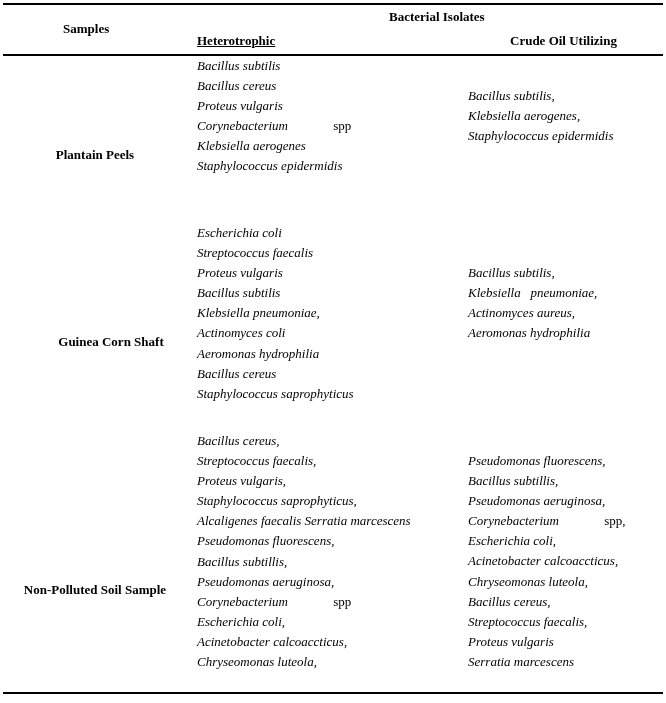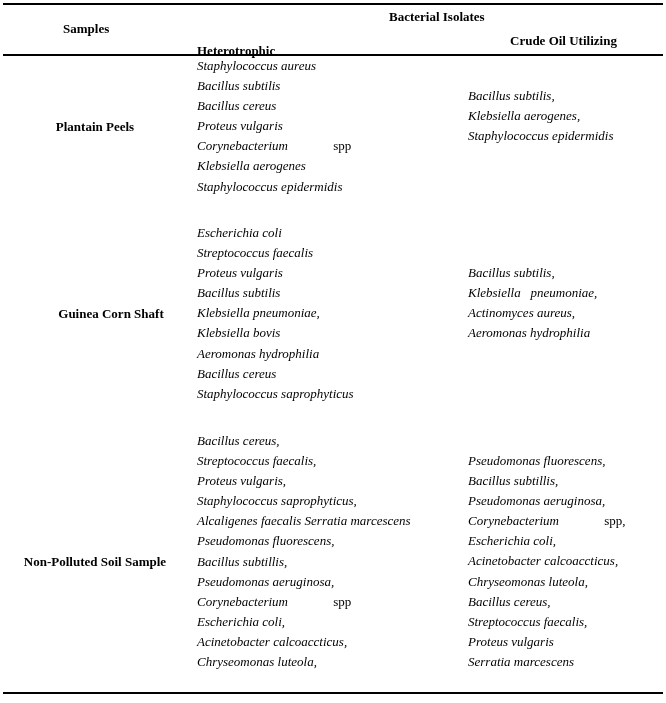--- a/index.html
+++ b/index.html
@@ -1,59 +1,58 @@
 <!DOCTYPE html>
 <html><head>
   <meta charset="utf-8">
   <style>
     html, body { margin: 0; padding: 0; background: #ffffff; }
     body { width: 666px; height: 703px; position: relative; overflow: hidden;
       font-family: "Liberation Serif", "DejaVu Serif", serif; color: #000; }
     .rule { position: absolute; left: 3px; width: 660px; height: 2px; background: #000; }
     .hdr { position: absolute; font-weight: bold; font-size: 13px; line-height: 16px; white-space: nowrap; }
-    .sample { position: absolute; left: 0; width: 190px; text-align: center; font-weight: bold; font-size: 13px; line-height: 16px; white-space: nowrap; }
+    .sample { position: absolute; left: 0; width: 190px; text-align: center; font-weight: bold; font-size: 13px; line-height: 16px; white-space: nowrap; margin-top: 28px; }
     .list { position: absolute; margin: 0; padding: 0; list-style: none; font-size: 13px; }
     .list li { height: 20.1px; line-height: 20px; white-space: pre; font-style: italic; }
     .list li .plain { font-style: normal; margin-left: 42px; }
   </style>
 </head>
 <body>
 
 <div>
   <div class="rule" style="top:3px;"></div>
   <div class="hdr" style="left:63px; top:21px;">Samples</div>
   <div class="hdr" style="left:389px; top:9px;">Bacterial Isolates</div>
-  <div class="hdr" style="left:197px; top:43px;">Heterotrophic</div>
+  <div class="hdr" style="left:197px; top:33px;text-decoration:underline;">Heterotrophic</div>
   <div class="hdr" style="left:468px; top:33px;margin-left:42px;">Crude Oil Utilizing</div>
   <div class="rule" style="top:54px;"></div>
 
   <div class="sample" style="top:119px;">Plantain Peels</div>
   <ul class="list" style="left:197px; top:56px;">
-      <li><span>Staphylococcus aureus</span></li>
       <li><span>Bacillus subtilis</span></li>
       <li><span>Bacillus cereus</span></li>
       <li><span>Proteus vulgaris</span></li>
       <li><span>Corynebacterium</span><span class="plain"> spp</span></li>
       <li><span>Klebsiella aerogenes</span></li>
       <li><span>Staphylococcus epidermidis</span></li>
     </ul>
   <ul class="list" style="left:468px; top:86px;">
       <li><span>Bacillus subtilis,</span></li>
       <li><span>Klebsiella aerogenes,</span></li>
       <li><span>Staphylococcus epidermidis</span></li>
     </ul>
 
   <div class="sample" style="top:306px;padding-left:16px;">Guinea Corn Shaft</div>
   <ul class="list" style="left:197px; top:223px;">
       <li><span>Escherichia coli</span></li>
       <li><span>Streptococcus faecalis</span></li>
       <li><span>Proteus vulgaris</span></li>
       <li><span>Bacillus subtilis</span></li>
       <li><span>Klebsiella pneumoniae,</span></li>
-      <li><span>Klebsiella bovis</span></li>
+      <li><span>Actinomyces coli</span></li>
       <li><span>Aeromonas hydrophilia</span></li>
       <li><span>Bacillus cereus</span></li>
       <li><span>Staphylococcus saprophyticus</span></li>
     </ul>
   <ul class="list" style="left:468px; top:263px;">
       <li><span>Bacillus subtilis,</span></li>
       <li><span>Klebsiella   pneumoniae,</span></li>
       <li><span>Actinomyces aureus,</span></li>
       <li><span>Aeromonas hydrophilia</span></li>
     </ul>

